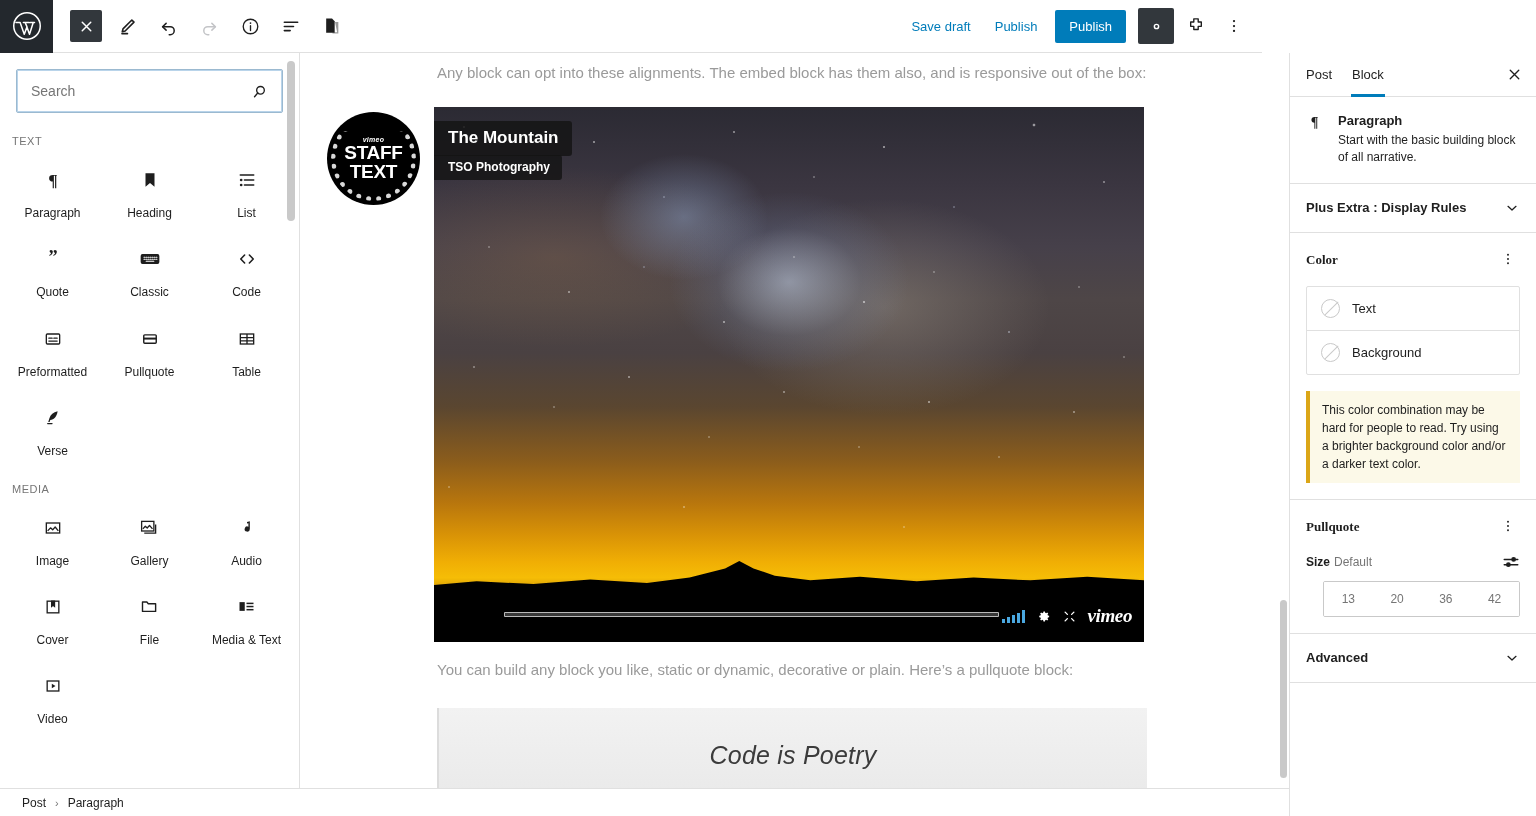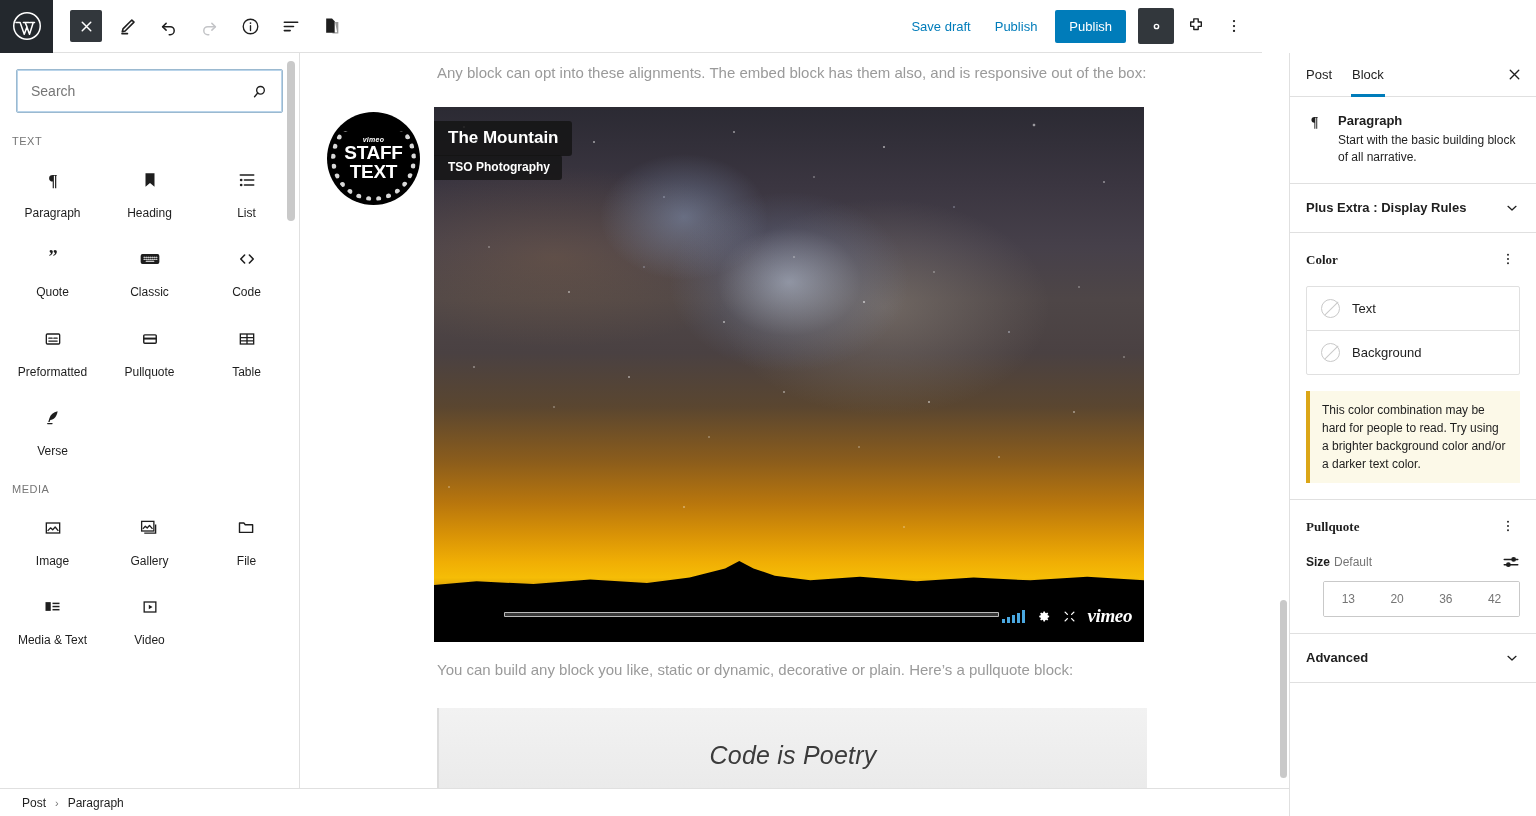--- a/index.html
+++ b/index.html
@@ -521,21 +521,38 @@
       <button class="block-item">
         <span class="block-icon">
           <svg width="21" height="21" viewBox="0 0 24 24" fill="none" stroke="currentColor" stroke-width="1.5">
             <rect x="3" y="5" width="14" height="11"></rect>
               <path d="M4.4 13.6l2.8-3 2.2 2 2.6-3 3.4 4" stroke-linejoin="round"></path>
             <path d="M6 18.4h13V8.6"></path>
           </svg>
         </span>
         <span class="block-name">Gallery</span>
       </button>
-
+      <button class="block-item">
+        <span class="block-icon">
+          <svg width="20" height="20" viewBox="0 0 24 24" fill="currentColor">
+            <path d="M15.4 4v9.3a3.1 3.1 0 1 1-1.7-2.8V6.2L12 6.7V4.9z"></path>
+          </svg>
+        </span>
+        <span class="block-name">Audio</span>
+      </button>
+
+      <button class="block-item">
+        <span class="block-icon">
+          <svg width="20" height="20" viewBox="0 0 24 24" fill="none" stroke="currentColor" stroke-width="1.6">
+            <rect x="5" y="5" width="14" height="14"></rect>
+              <path d="M10.4 5h3.4v6.2l-1.7-1.4-1.7 1.4z" fill="currentColor"></path>
+          </svg>
+        </span>
+        <span class="block-name">Cover</span>
+      </button>
       <button class="block-item">
         <span class="block-icon">
           <svg width="21" height="21" viewBox="0 0 24 24" fill="none" stroke="currentColor" stroke-width="1.6" stroke-linejoin="round">
             <path d="M4 17.6V6.8h5l1.6 2h8.4v8.8z"></path>
           </svg>
         </span>
         <span class="block-name">File</span>
       </button>
       <button class="block-item">
         <span class="block-icon">

